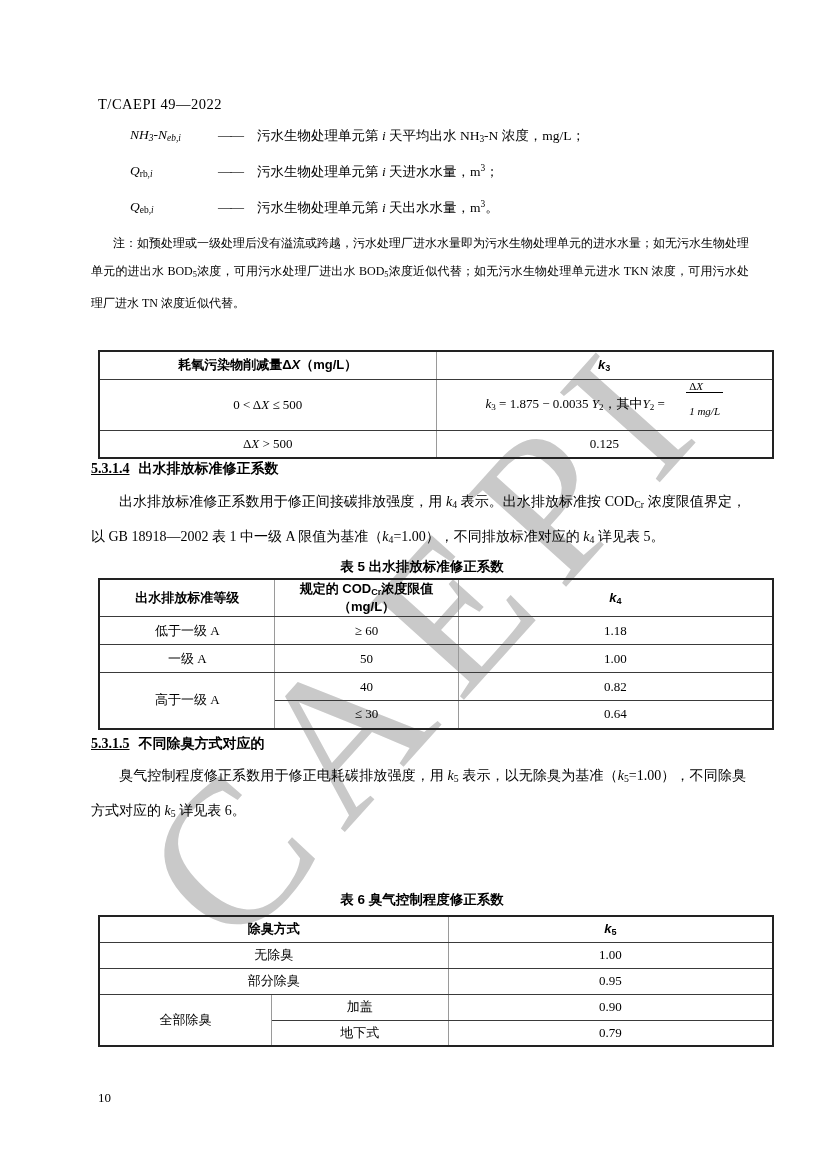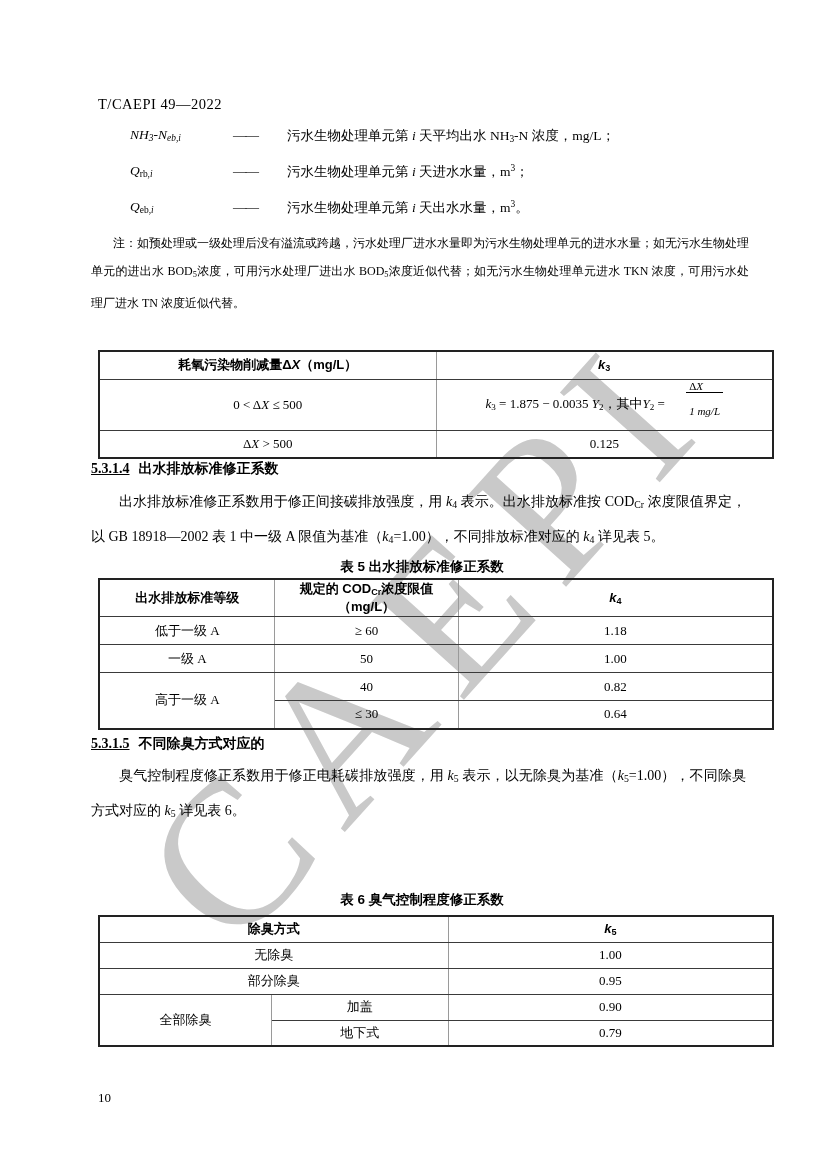--- a/index.html
+++ b/index.html
@@ -11,21 +11,21 @@
   .page{position:absolute;inset:0;}
   .watermark{
     position:absolute;left:425px;top:640px;
     transform:translate(-50%,-50%) rotate(-48deg);
     font-family:"Liberation Serif","DejaVu Serif",serif;
     font-size:205px;letter-spacing:26px;color:#c9c9c9;
     white-space:nowrap;z-index:0;user-select:none;
   }
   .z{z-index:1;}
   .doc-code{position:absolute;left:98px;top:96px;font-size:14.5px;letter-spacing:.5px;}
-  .def-row{position:absolute;left:130px;width:618px;display:flex;font-size:13.5px;gap:15px;}
+  .def-row{position:absolute;left:130px;width:618px;display:flex;font-size:13.5px;}
   .def-sym{width:88px;flex:none;}
   .def-dash{flex:none;margin-right:14px;letter-spacing:-1px;}
   .def-desc{flex:1;}
   .note{
     position:absolute;left:91px;top:229px;width:658px;margin:0;
     font-size:12px;line-height:28px;text-align:justify;text-indent:22px;
   }
   .tcaption{
     position:absolute;left:98px;width:648px;text-align:center;
     font-family:"Liberation Sans","DejaVu Sans",sans-serif;

